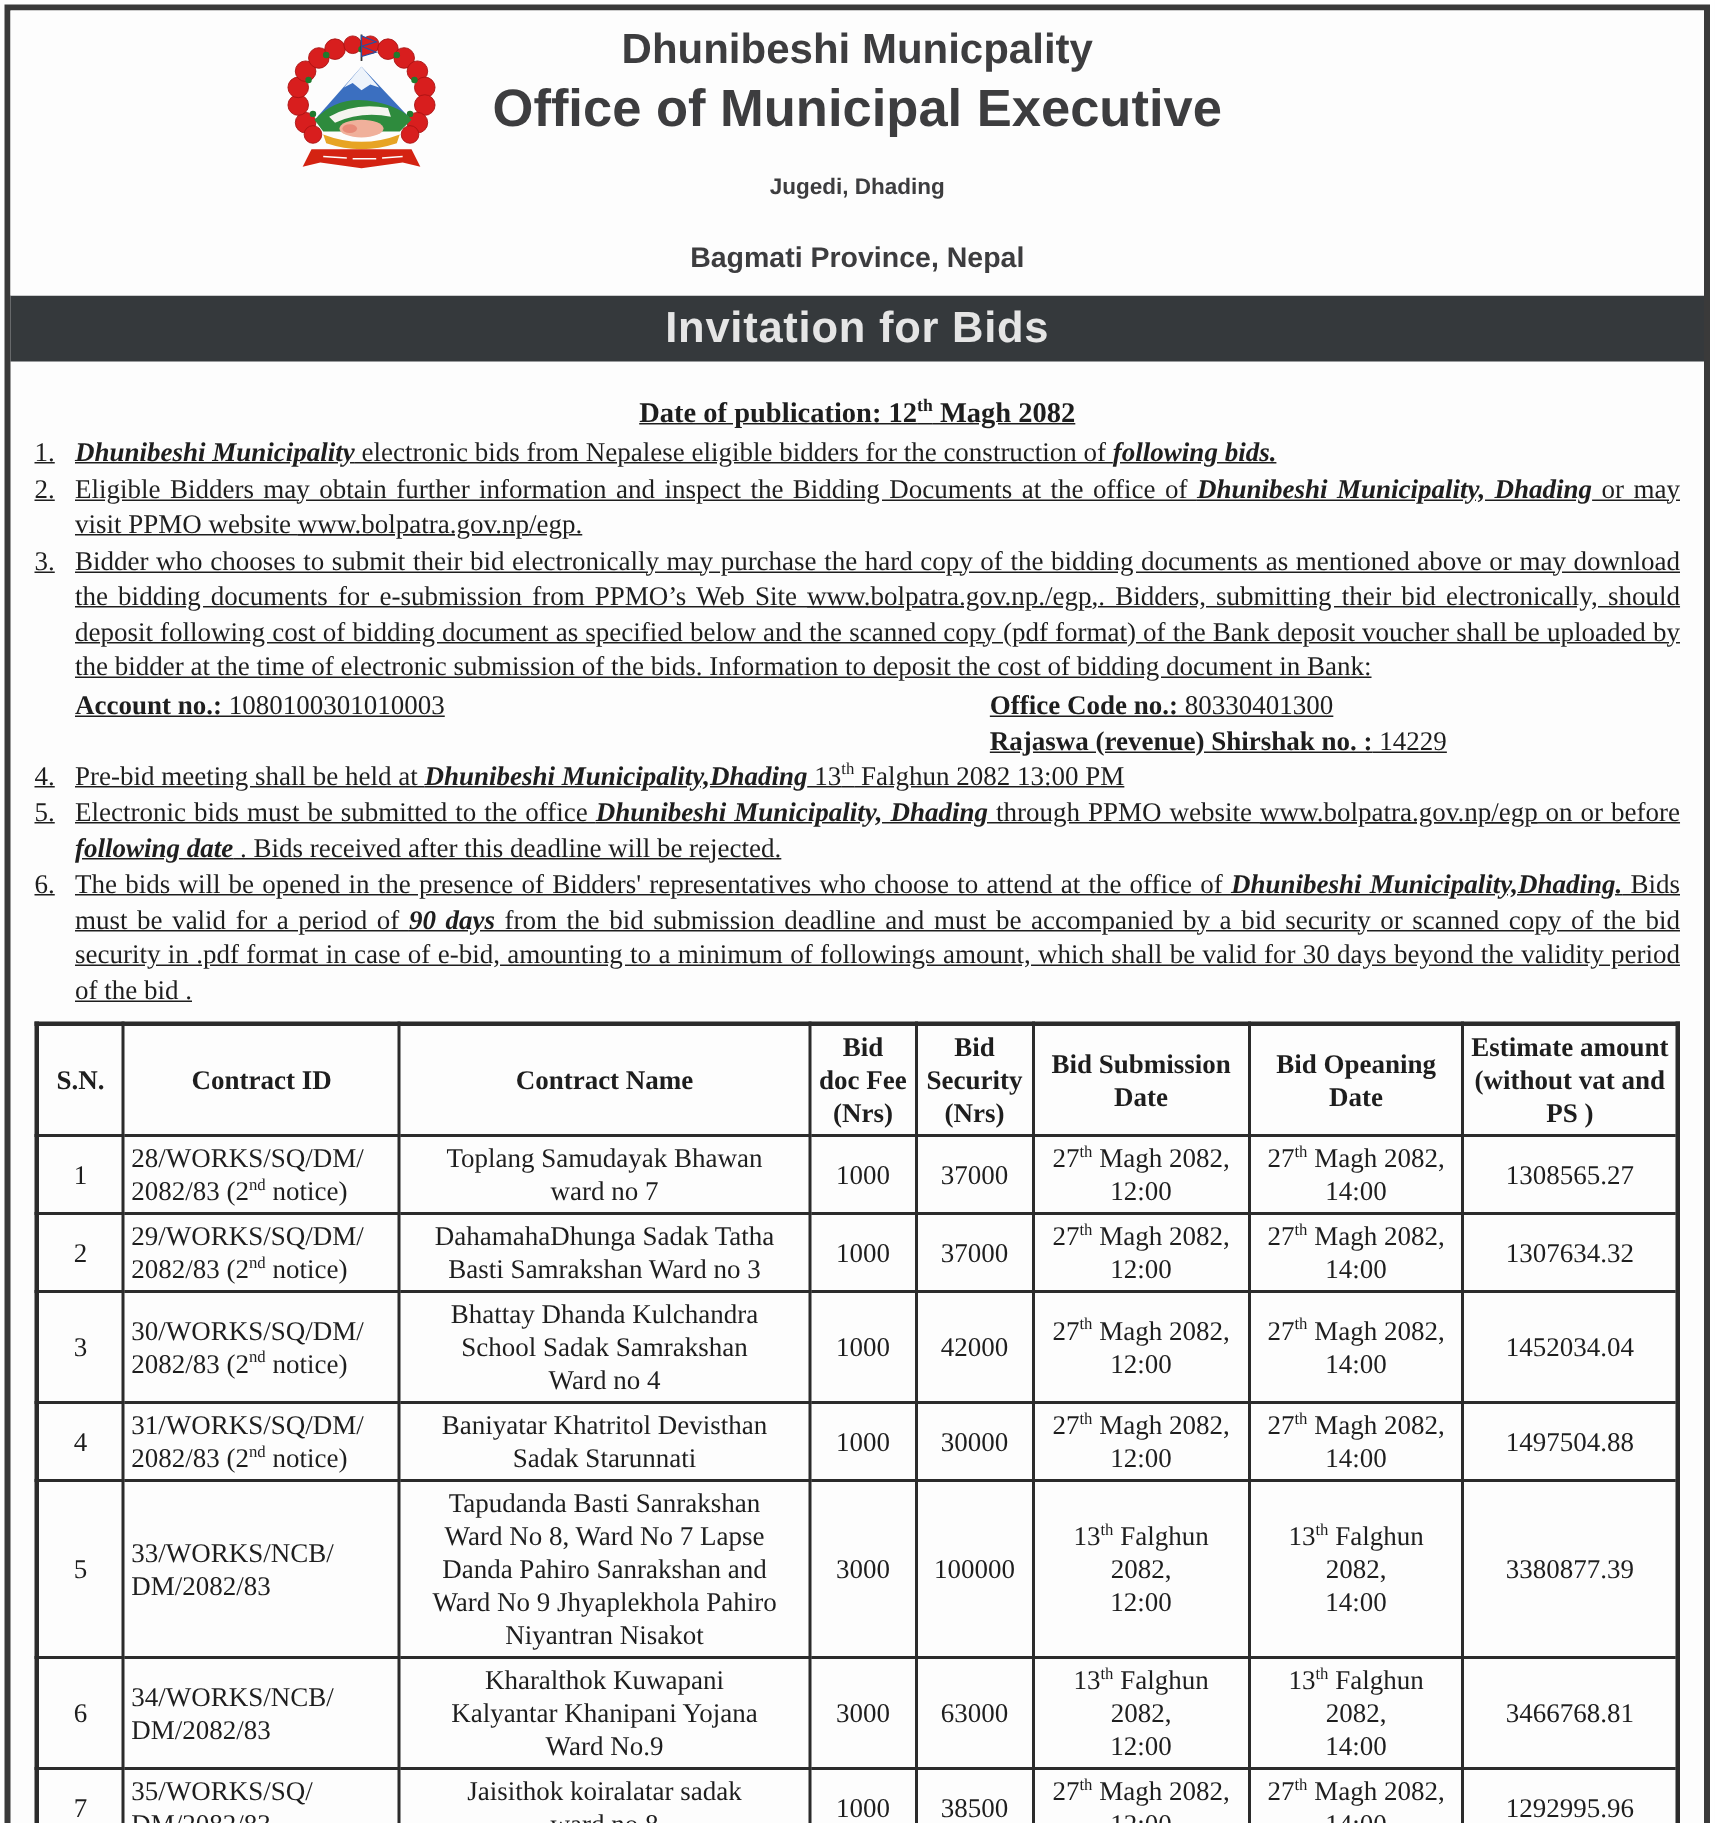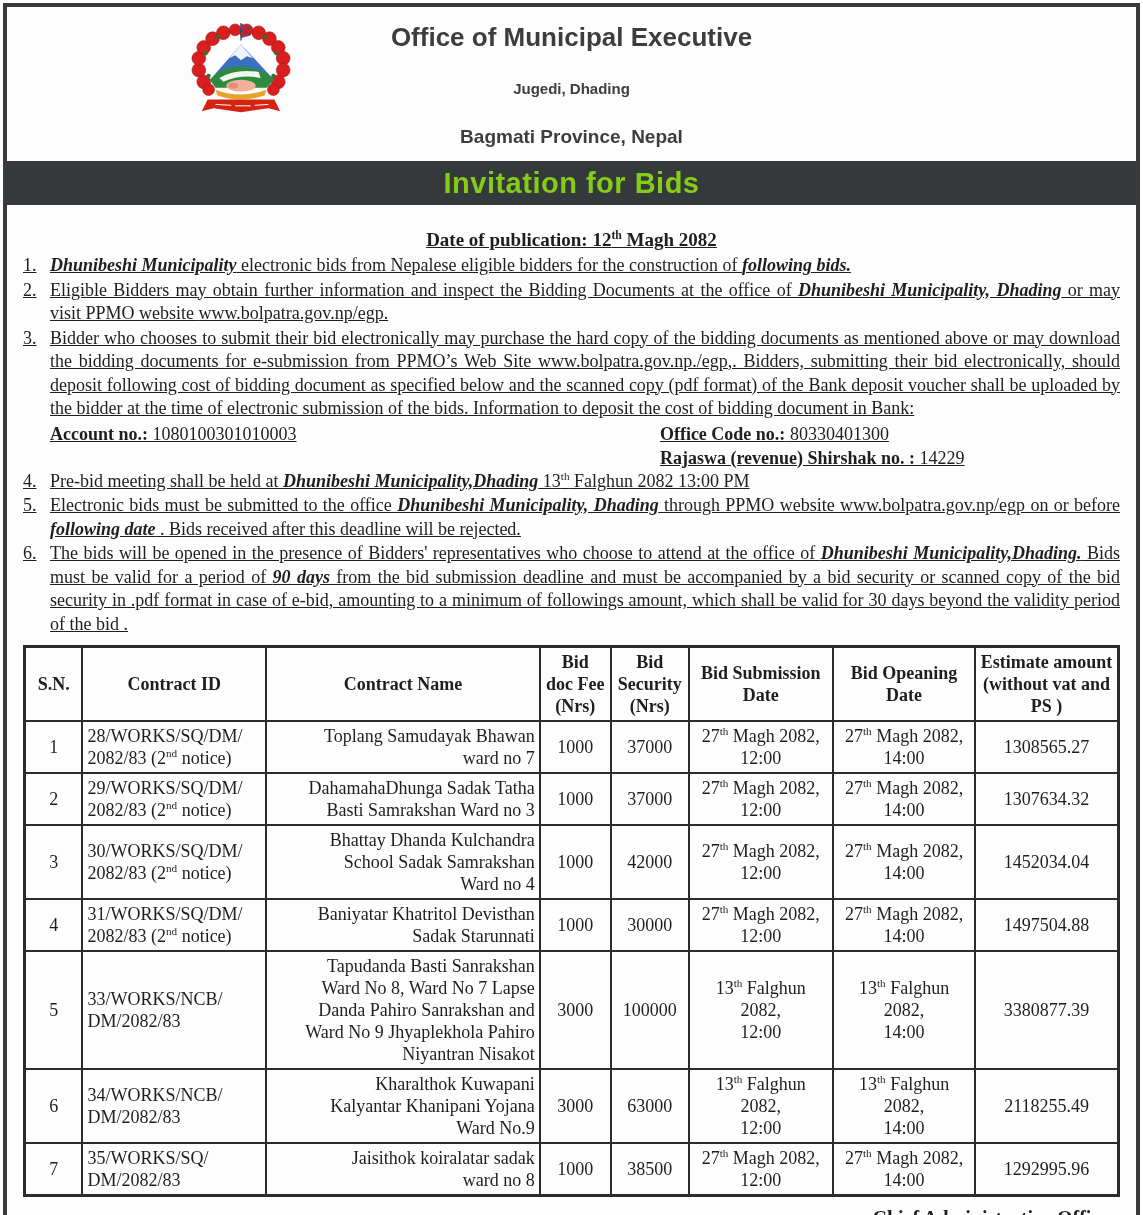--- a/index.html
+++ b/index.html
@@ -21,27 +21,27 @@
     padding:8px 0 10px 0;
     background:#fdfdfd;
   }
   .emblem {
     position:absolute;
     left:175px; top:14px;
     width:118px; height:102px;
   }
   .header-titles { text-align:center; font-family:"Liberation Sans", sans-serif; color:#3d3d3f; }
   .h-title1 { font-size:28px; font-weight:bold; line-height:36px; }
-  .h-title2 { font-size:26px; font-weight:bold; line-height:44px; }
+  .h-title2 { font-size:35px; font-weight:bold; line-height:44px; }
   .h-title3 { font-size:15px; font-weight:bold; line-height:32px; margin-top:14px; }
   .h-title4 { font-size:19px; font-weight:bold; line-height:28px; margin-top:18px; }
   
   .banner {
     background:#35393c;
-    color:#84cc16;
+    color:#e5e5e5;
     text-align:center;
     font-family:"Liberation Sans", sans-serif;
     font-weight:bold;
     font-size:29px;
     line-height:44px;
     height:44px;
     letter-spacing:0.5px;
   }
   
   .notice { padding:22px 16px 2px 16px;text-decoration:underline; }
@@ -75,21 +75,21 @@
     border:2px solid #2b2b2b;
     font-size:18px;
     line-height:22px;
     padding:3px 4px;
     vertical-align:middle;
     white-space:pre-line;
   }
   th { font-weight:bold; text-align:center; }
   td.c0 { text-align:center; }
   td.c1 { text-align:left; }
-  td.c2 { text-align:right; }
+  td.c2 { text-align:center; }
   td.c3, td.c4, td.c5, td.c6, td.c7 { text-align:center; }
   
   .footer {
     text-align:right;
     font-weight:bold;
     font-size:20px;
     padding:10px 18px 12px 0;
   }
 </style>
 </head>
@@ -143,20 +143,21 @@
       <path d="M34 70 Q60 80 86 70 L84 76 Q60 84 36 76 Z" fill="#e7a424"></path>
 
       <path d="M26 80 L94 80 L100 92 L88 89 L60 93 L32 89 L20 92 Z" fill="#d42312"></path>
       <g stroke="#ffffff" stroke-width="1">
         <line x1="34" y1="85" x2="50" y2="86"></line>
           <line x1="54" y1="86.5" x2="70" y2="86.5"></line>
           <line x1="74" y1="86" x2="88" y2="85"></line>
       </g>
     </svg>
     <div class="header-titles">
+      <div class="h-title1">Dhunibeshi Municpality</div>
       <div class="h-title2">Office of Municipal Executive</div>
       <div class="h-title3">Jugedi, Dhading</div>
       <div class="h-title4">Bagmati Province, Nepal</div>
     </div>
   </div>
 
   <div class="banner">Invitation for Bids</div>
 
   <div class="notice">
     <div class="pub-line"><span>Date of publication: 12</span><sup>th</sup><span> Magh 2082</span></div>
@@ -319,21 +320,21 @@
 Kalyantar Khanipani Yojana
 Ward No.9</td>
             <td class="c3">3000</td>
             <td class="c4">63000</td>
             <td class="c5">13<sup>th</sup> Falghun
 2082,
 12:00</td>
             <td class="c6">13<sup>th</sup> Falghun
 2082,
 14:00</td>
-            <td class="c7">2118255.49</td>
+            <td class="c7">3466768.81</td>
           </tr>
           <tr>
             <td class="c0">7</td>
             <td class="c1">35/WORKS/SQ/
 DM/2082/83</td>
             <td class="c2">Jaisithok koiralatar sadak
 ward no 8</td>
             <td class="c3">1000</td>
             <td class="c4">38500</td>
             <td class="c5">27<sup>th</sup> Magh 2082,

